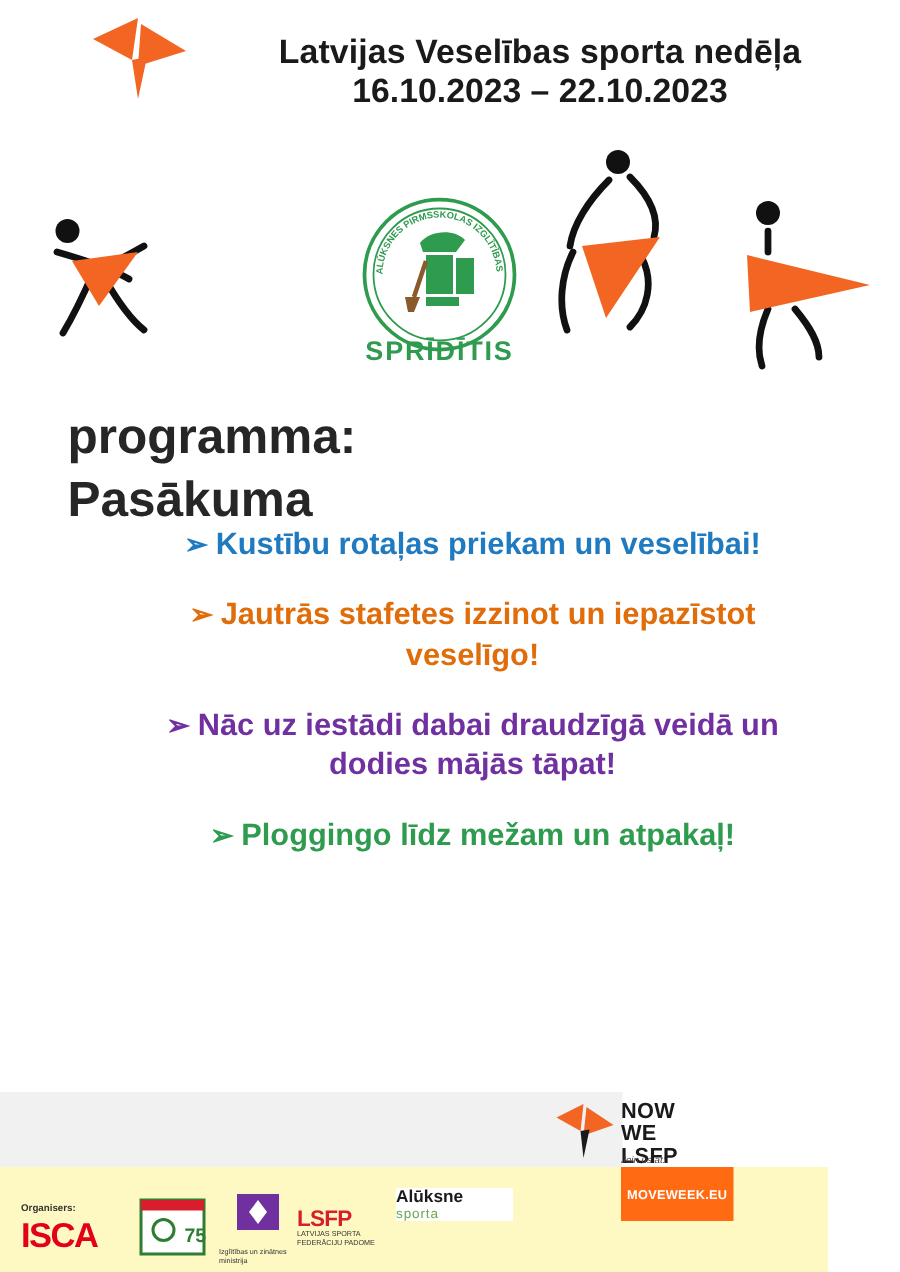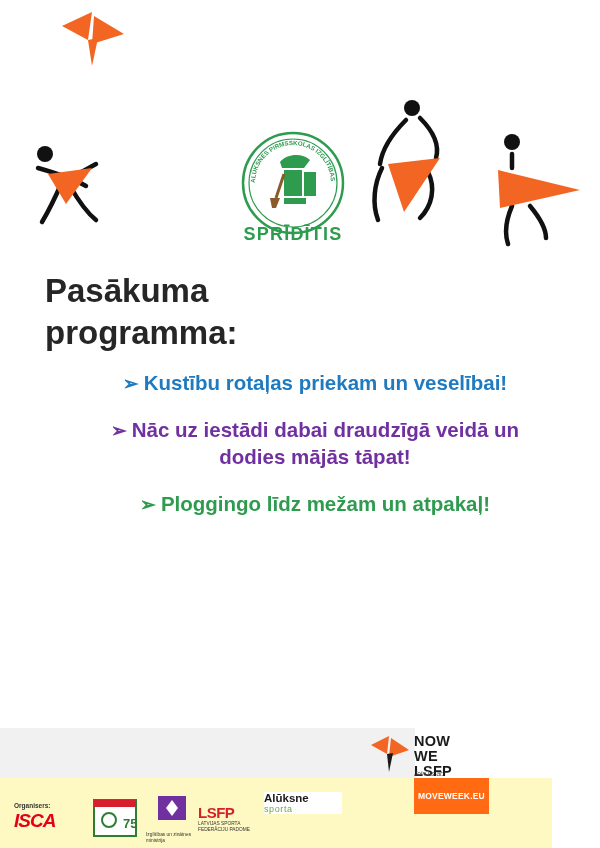--- a/index.html
+++ b/index.html
@@ -80,21 +80,21 @@
     font-size: 33px;
     font-weight: bold;
     color: #262626;
     line-height: 1.28;
   }
 
   
   .prog-list {
     position: absolute;
     left: 80px;
-    top: 370px;
+    top: 350px;
     width: 470px;
   }
   .prog-item {
     font-size: 20.5px;
     font-weight: bold;
     line-height: 1.28;
     margin-bottom: 21px;
     text-align: center;
     position: relative;
   }
@@ -183,24 +183,23 @@
     left: 14px;
     top: 16px;
     font-size: 6.5px;
     color: #333;
     font-weight: bold;
   }
   .isca-text {
     position: absolute;
     left: 14px;
     top: 24px;
-    font-size: 19px;
+    font-size: 23px;
     font-weight: bold;
     color: #e2001a;
-    font-style: italic;
     letter-spacing: -1px;
   }
   .lsfp-text {
     font-size: 15px;
     font-weight: bold;
     color: #d81e2c;
     letter-spacing: -0.5px;
   }
   .tiny {
     font-size: 4.8px;
@@ -231,20 +230,24 @@
   <div class="header">
 
     <div class="logo-nwm-mark">
       <svg width="70" height="58" viewBox="0 0 70 58">
         <polygon points="4,16 34,2 30,30" fill="#f26522"></polygon>
         <polygon points="36,6 66,24 34,34" fill="#f26522"></polygon>
         <polygon points="30,30 40,28 34,56" fill="#f26522"></polygon>
       </svg>
     </div>
 
+    <div class="title-block">
+      <div class="title-line1">Latvijas Veselības sporta  nedēļa</div>
+      <div class="title-line2">16.10.2023 – 22.10.2023</div>
+    </div>
   </div>
 
   <div class="figures">
     <svg width="600" height="180" viewBox="0 0 600 180">
 
       <g stroke="#111" stroke-width="4.5" fill="none" stroke-linecap="round">
         <circle cx="45" cy="68" r="8" fill="#111" stroke="none"></circle>
         <path d="M38 82 C 52 86, 72 92, 86 100"></path>
         <path d="M96 78 C 82 86, 70 92, 60 96"></path>
         <path d="M62 96 C 55 112, 48 126, 42 136"></path>
@@ -287,30 +290,33 @@
           <path d="M58 70 L 66 46" stroke="#8a5a2b" stroke-width="3" fill="none"></path>
           <path d="M52 70 l 10 0 l -4 10 l -4 0 z" fill="#8a5a2b"></path>
           <rect x="66" y="70" width="22" height="6" fill="#2e9b4f"></rect>
         </g>
         <text x="75" y="112" text-anchor="middle" font-family="Liberation Sans, sans-serif" font-size="18" font-weight="bold" fill="#2e9b4f" letter-spacing="1.2">SPRĪDĪTIS</text>
       </svg>
     </div>
   </div>
 
   <div class="prog-heading">
+    <div>programma:</div>
     <div>Pasākuma</div>
-    <div>programma:</div>
   </div>
 
   <div class="prog-list">
 
     <div class="prog-item" style="color:#1f7ac0;">
       <span class="arrow">➢</span><span>Kustību rotaļas priekam un veselībai!</span>
     </div>
 
+    <div class="prog-item" style="color:#e06c0a;">
+      <span class="arrow">➢</span><span>Jautrās stafetes izzinot un iepazīstot veselīgo!</span>
+    </div>
 
     <div class="prog-item" style="color:#7030a0;">
       <span class="arrow">➢</span><span>Nāc uz iestādi dabai draudzīgā veidā un dodies mājās tāpat!</span>
     </div>
 
     <div class="prog-item" style="color:#2e9b4f;">
       <span class="arrow">➢</span><span>Ploggingo līdz mežam un atpakaļ!</span>
     </div>
   </div>
 

